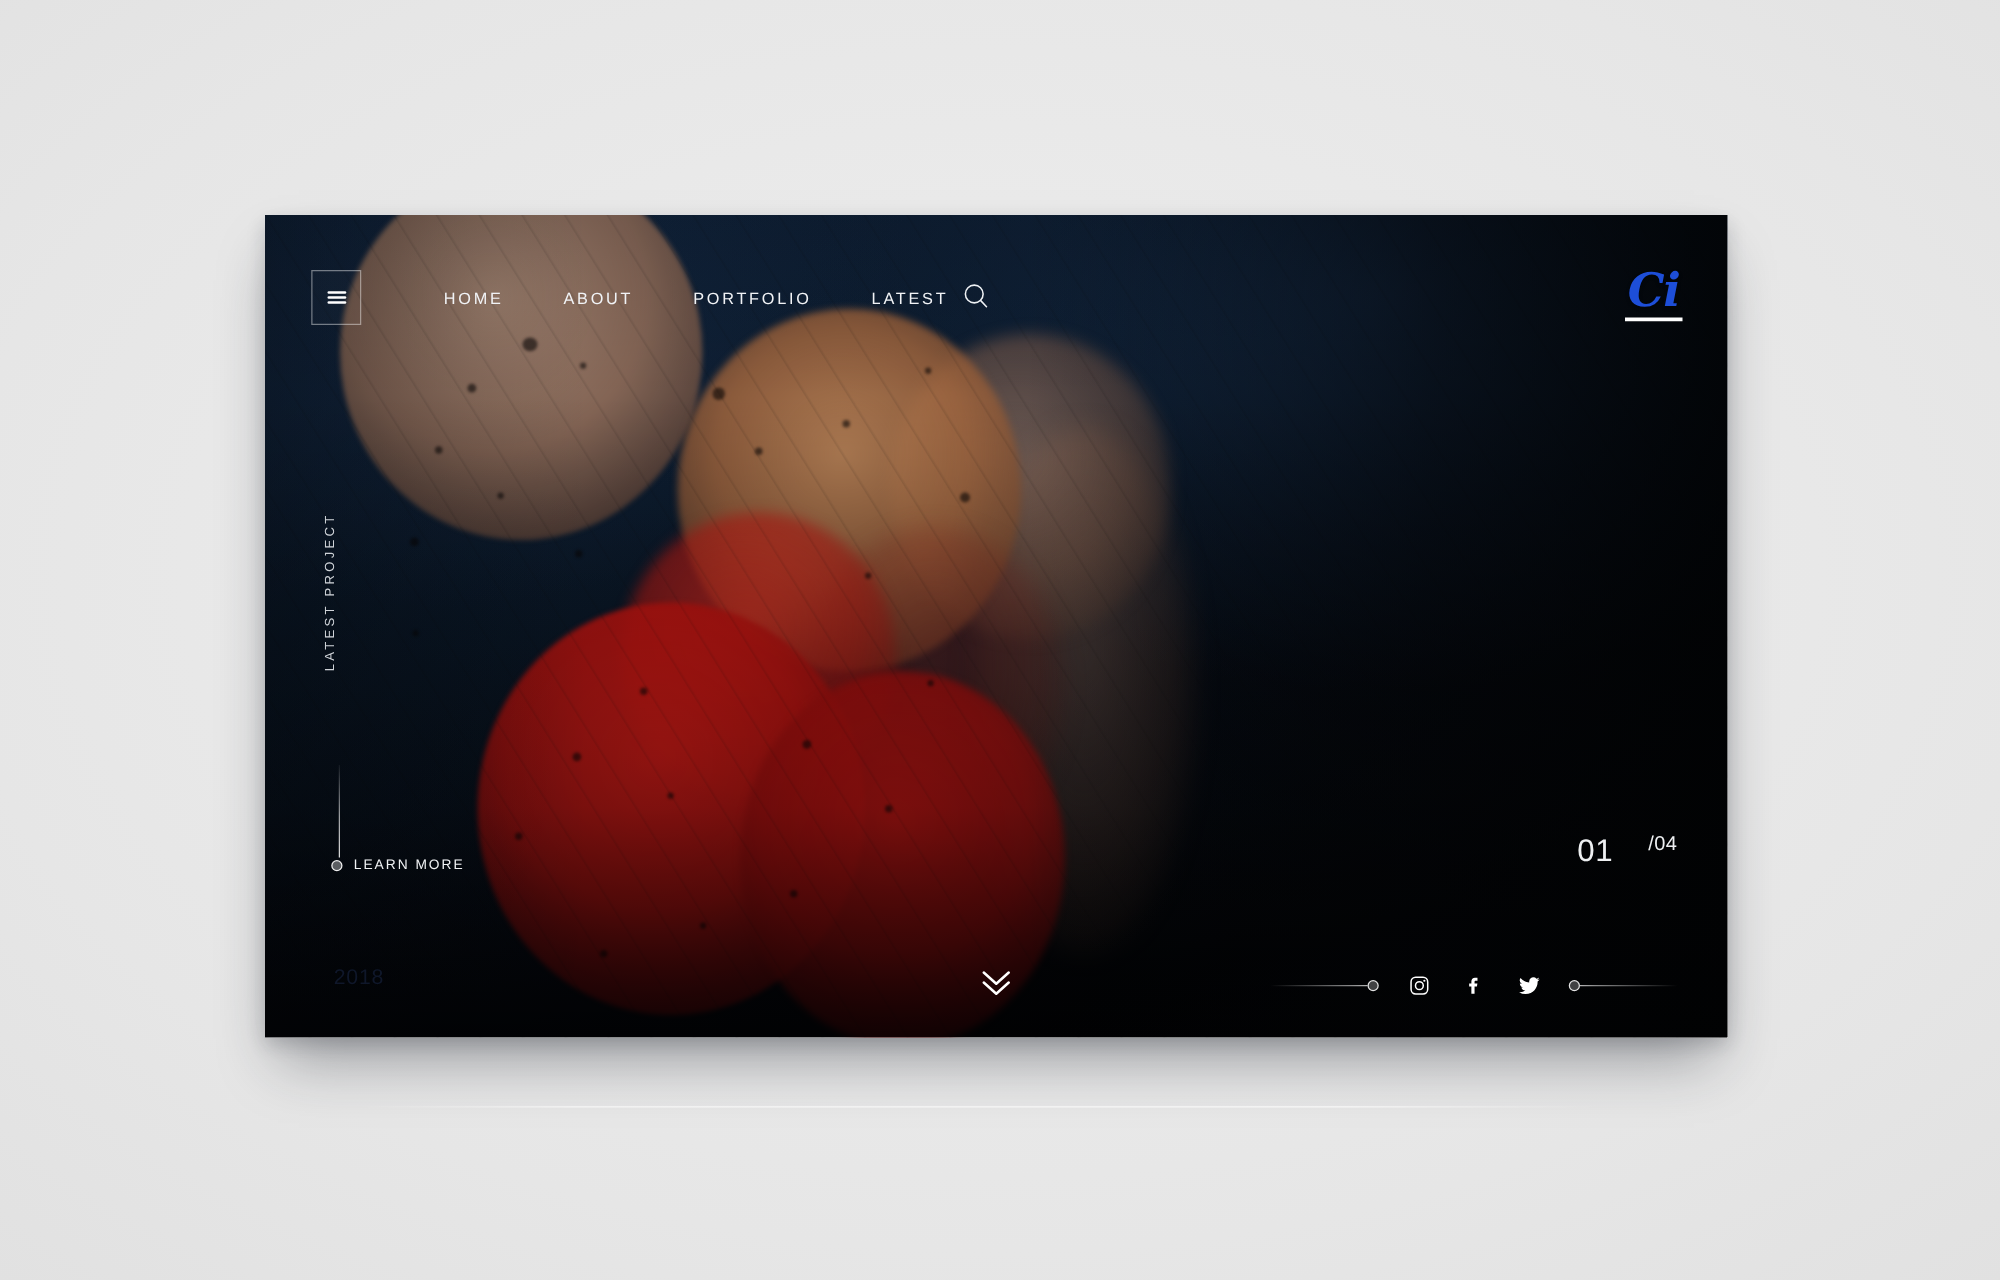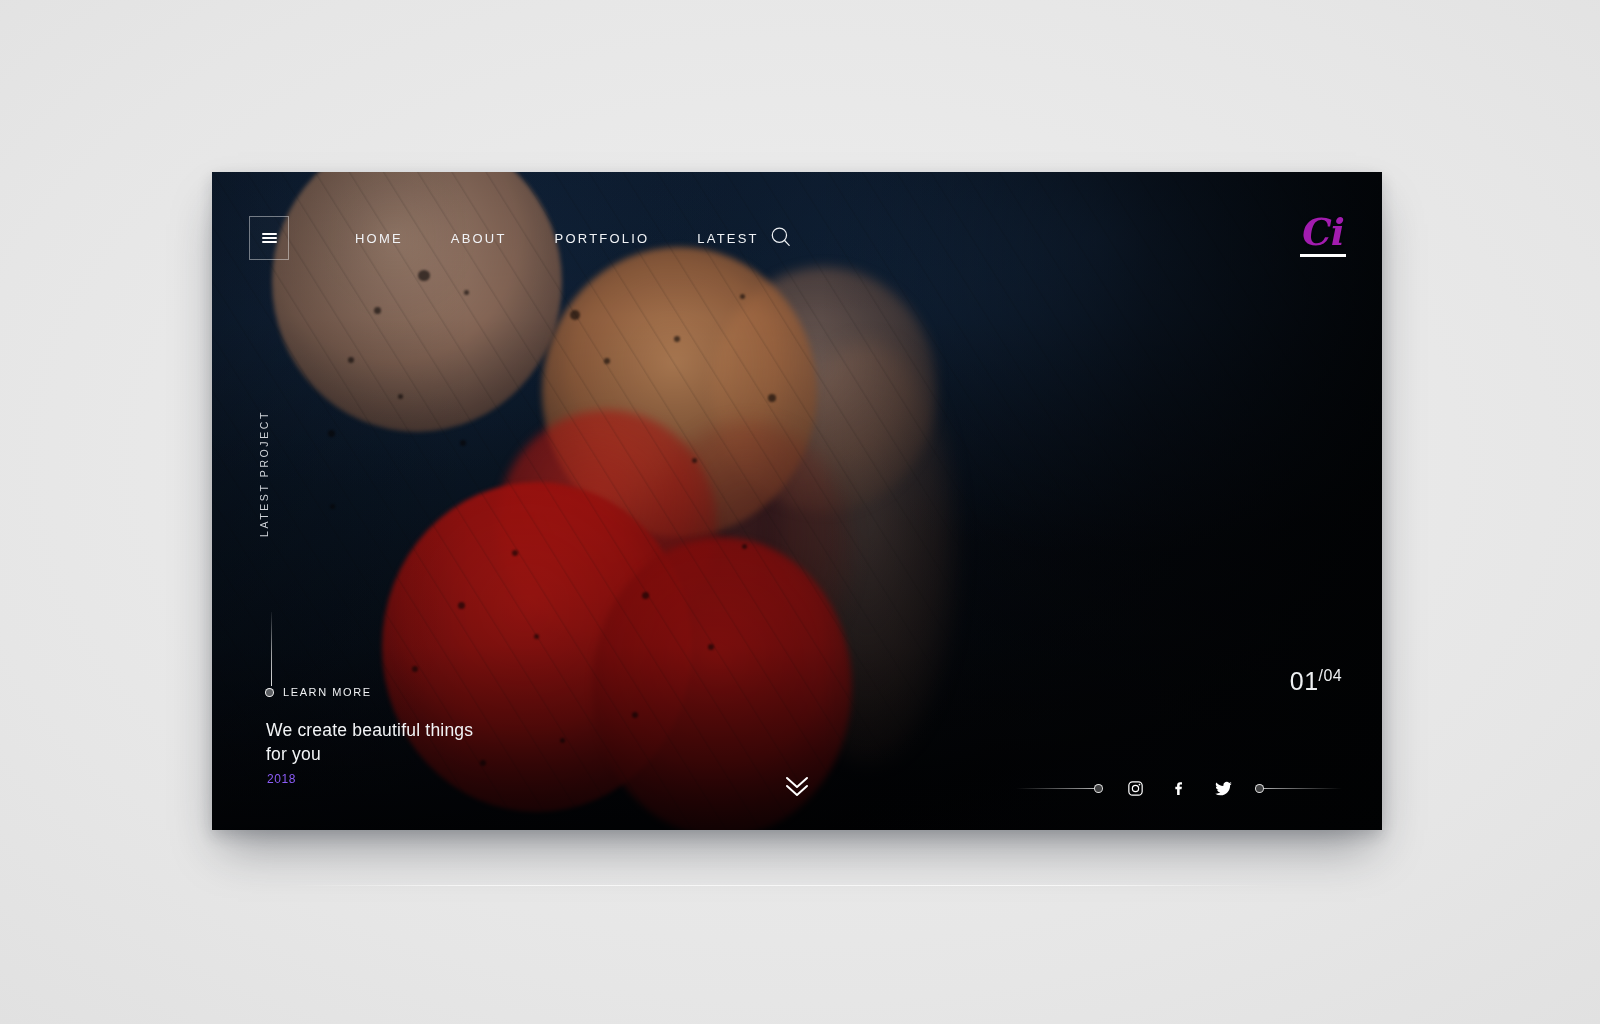--- a/index.html
+++ b/index.html
@@ -188,21 +188,21 @@
   .search-btn {
     position: absolute;
     left: 557px; top: 7px;
     width: 24px; height: 24px;
     cursor: pointer;
   }
   .logo {
     position: absolute;
     right: 36px; top: -4px;
     text-align: center;
-    color: #a21caf;
+    color: #1d4ed8;
     cursor: pointer;
   }
   .logo .mark {
     font-family: "DejaVu Serif", serif;
     font-style: italic;
     font-weight: 700;
     font-size: 37px;
     line-height: 37px;
     letter-spacing: -1px;
     display: block;
@@ -299,34 +299,35 @@
     font-size: 17.5px;
     line-height: 24px;
     font-weight: 400;
     letter-spacing: 0.2px;
     max-width: 230px;
   }
   .year {
     position: absolute;
     left: 55px;
     top: 600px;
-    color: #8b5cf6;
-    font-size: 12px;
+    color: #0f172a;
+    font-size: 17px;
     letter-spacing: 0.6px;
   }
 
   
   .pagination {
     position: absolute;
     right: 40px;
     top: 497px;
     color: #eef0f2;
     display: flex;
     align-items: flex-start;
     cursor: default;
+    gap: 28px;
   }
   .pagination .cur {
     font-size: 25px;
     line-height: 25px;
     font-weight: 400;
     letter-spacing: 0.5px;
   }
   .pagination .tot {
     font-size: 16px;
     line-height: 12px;
@@ -473,21 +474,20 @@
 
       <div class="vlabel">LATEST PROJECT</div>
 
 
       <div class="thin-line"></div>
       <div class="learn">
         <span class="dot"></span>
         <span class="txt">LEARN MORE</span>
       </div>
 
-      <div class="tagline">We create beautiful things for you</div>
       <div class="year">2018</div>
 
       <div class="pagination">
         <span class="cur">01</span>
         <span class="tot">/04</span>
       </div>
 
       <div class="scroll-ind">
         <svg width="30" height="26" viewBox="0 0 30 26" fill="none">
           <polyline points="5,4 15,13 25,4" stroke="#ffffff" stroke-width="2" stroke-linecap="round" stroke-linejoin="round"></polyline>

